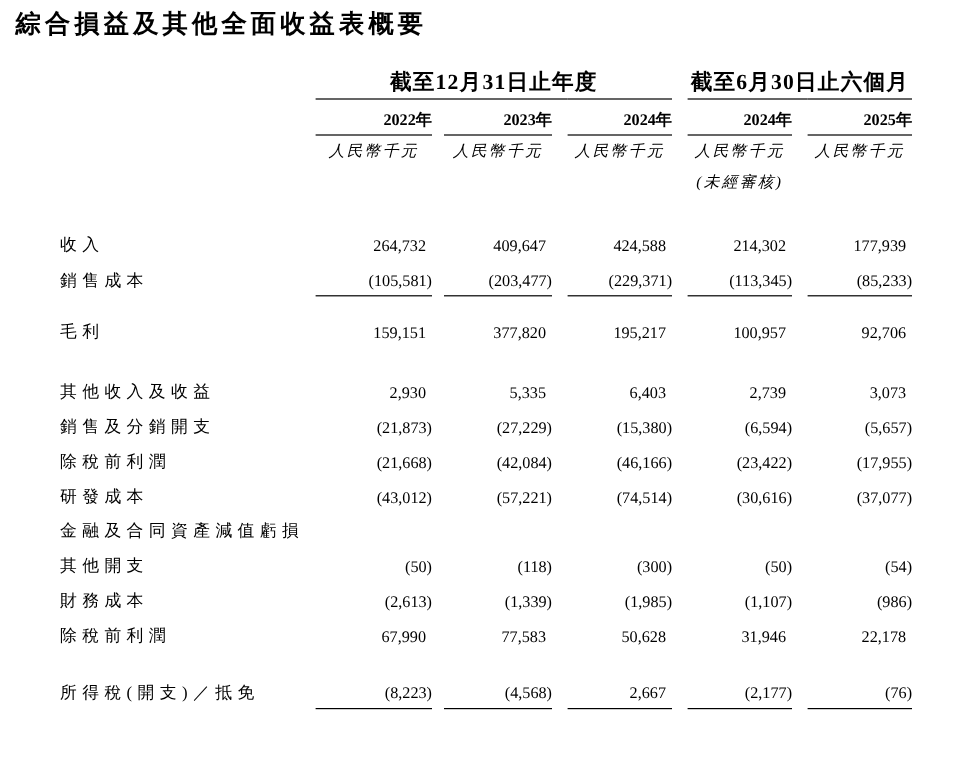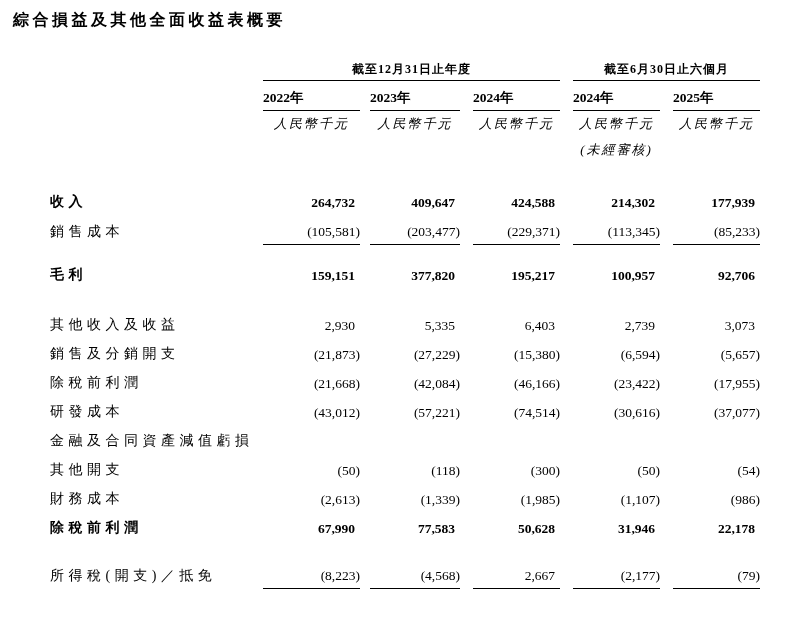--- a/index.html
+++ b/index.html
@@ -3,37 +3,37 @@
 <meta charset="utf-8">
 <style>
   html,body{margin:0;padding:0;background:#fff;}
   body{
     width:799px;height:632px;overflow:hidden;
     font-family:"Liberation Serif","DejaVu Serif",serif;
     color:#000;
   }
   .page{padding:10px 0 0 13px;}
   .title{
-    font-size:16px;font-weight:bold;letter-spacing:3.5px;
+    font-size:21px;font-weight:bold;letter-spacing:3.5px;
     margin:0;line-height:20px;
   }
   table.fin{
     border-collapse:collapse;table-layout:fixed;
     margin:26px 0 0 35px;width:712px;
   }
   td{padding:0;font-size:13.5px;vertical-align:bottom;line-height:normal;}
   td.lab{white-space:nowrap;letter-spacing:4.5px;font-size:14px;padding-left:2px;overflow:visible;}
   td.ind{padding-left:22px;}
   td.n{text-align:right;}
   td.g{border:none;}
-  .b{font-weight:bold;}
+  .b{font-weight:normal;}
   .pos{padding-right:5px;}
   .u{border-bottom:1.5px solid #000;}
-  .grp{font-weight:bold;text-align:center;font-size:12px;letter-spacing:1px;border-bottom:1.5px solid #000;}
-  .yr{font-weight:bold;text-align:left;font-size:13.5px;border-bottom:1.5px solid #000;}
+  .grp{font-weight:bold;text-align:center;font-size:18px;letter-spacing:1px;border-bottom:1.5px solid #000;}
+  .yr{font-weight:bold;text-align:right;font-size:13.5px;border-bottom:1.5px solid #000;}
   .unit{text-align:center;font-style:italic;font-size:13px;letter-spacing:2px;}
   tr.r-grp td{height:22px;padding-bottom:2px;}
   tr.r-yr td{height:26px;padding-bottom:3px;}
   tr.r-unit td{height:22px;padding-bottom:2px;text-align:center;}
   tr.r-unaud td{height:24px;padding-bottom:3px;}
   tr.r td{height:25px;padding-bottom:4px;}
   tr.sp24 td{height:24px;}
   tr.sp14 td{height:14px;}
   tr.sp21 td{height:21px;}
   tr.sp18 td{height:18px;}
@@ -270,21 +270,21 @@
     <tr class="r">
       <td class="lab">所得稅(開支)／抵免</td>
       <td class="n u">(8,223)</td>
       <td class="g"></td>
       <td class="n u">(4,568)</td>
       <td class="g"></td>
       <td class="n u pos">2,667</td>
       <td class="g"></td>
       <td class="n u">(2,177)</td>
       <td class="g"></td>
-      <td class="n u">(79)</td>
+      <td class="n u">(76)</td>
     </tr>
 
     <tr class="sp20">
           <td colspan="10"></td>
         </tr>
 
   </tbody>
     </table>
 </div>
 

